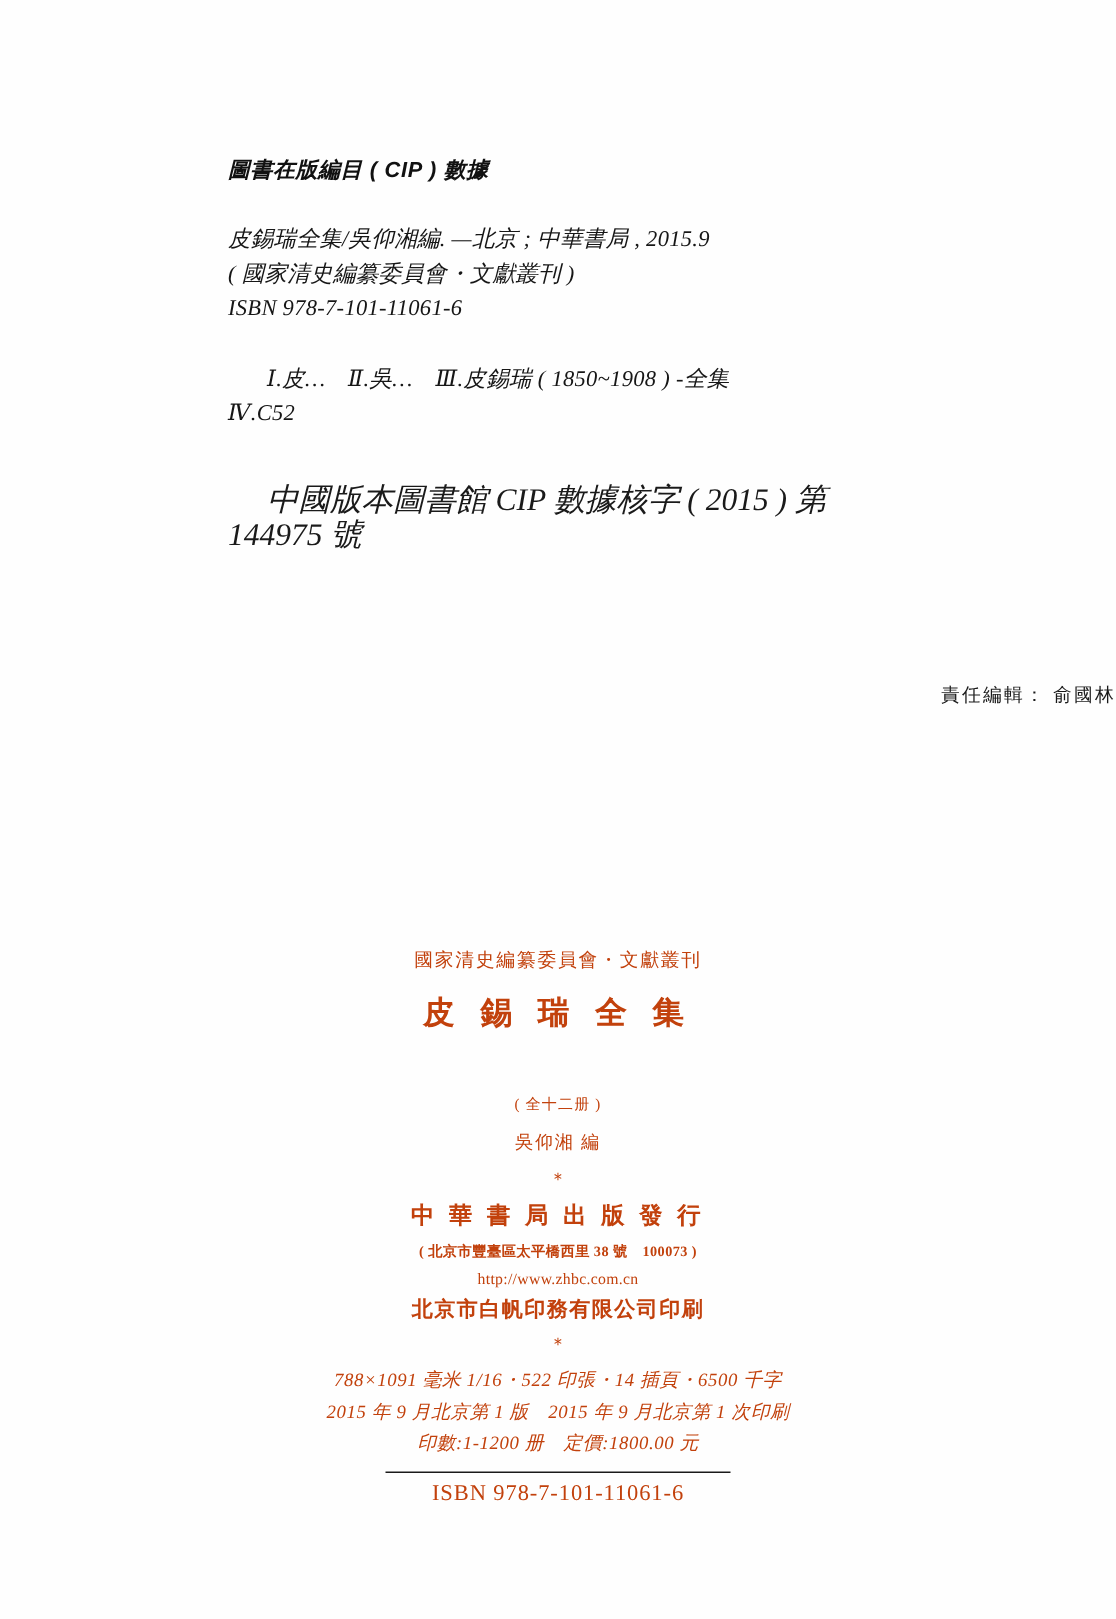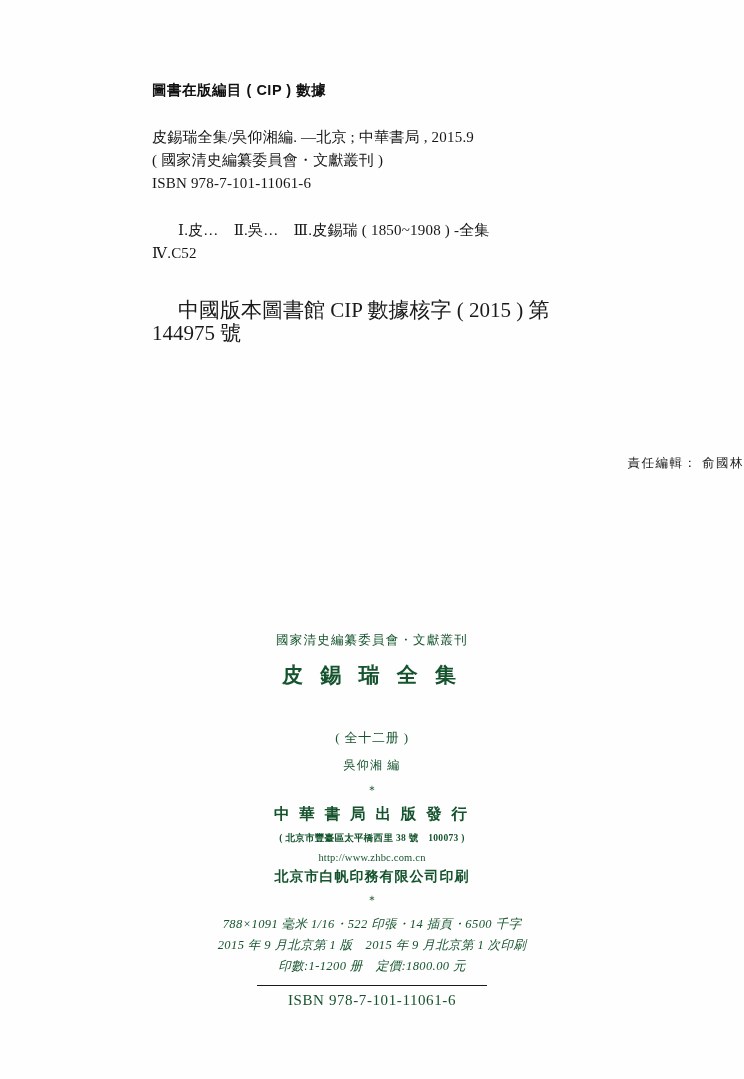--- a/index.html
+++ b/index.html
@@ -19,22 +19,23 @@
     position: relative;
     width: 744px;
     height: 1079px;
     background: #fefefe;
   }
 
   
   .cip-block {
     position: absolute;
     left: 152px;
-    top: 81px;
+    top: 104px;
     width: 430px;
+    font-style: italic;
   }
   .cip-title {
     font-family: "Liberation Sans", "DejaVu Sans", sans-serif;
     font-weight: bold;
     font-size: 14.5px;
     letter-spacing: 0.5px;
     color: #111;
     margin-bottom: 26px;
   }
   .cip-para {
@@ -68,35 +69,35 @@
     color: #1a1a1a;
   }
 
   
   .colophon {
     position: absolute;
     left: 0;
     right: 0;
     top: 632px;
     text-align: center;
-    color: #14532d;
+    color: #c2410c;
   }
   .col-series {
     font-size: 12.5px;
     letter-spacing: 1.2px;
     margin-bottom: 12px;
   }
   .col-title {
     font-size: 21px;
     font-weight: bold;
     letter-spacing: 6px;
     margin-bottom: 11px;
   }
   .col-volumes {
-    font-size: 13px;
+    font-size: 10px;
     letter-spacing: 0.8px;
     margin-bottom: 10px;
     margin-top: 40px;
   }
   .col-editor {
     font-size: 12px;
     letter-spacing: 1.2px;
     margin-bottom: 8px;
   }
   .col-star {

